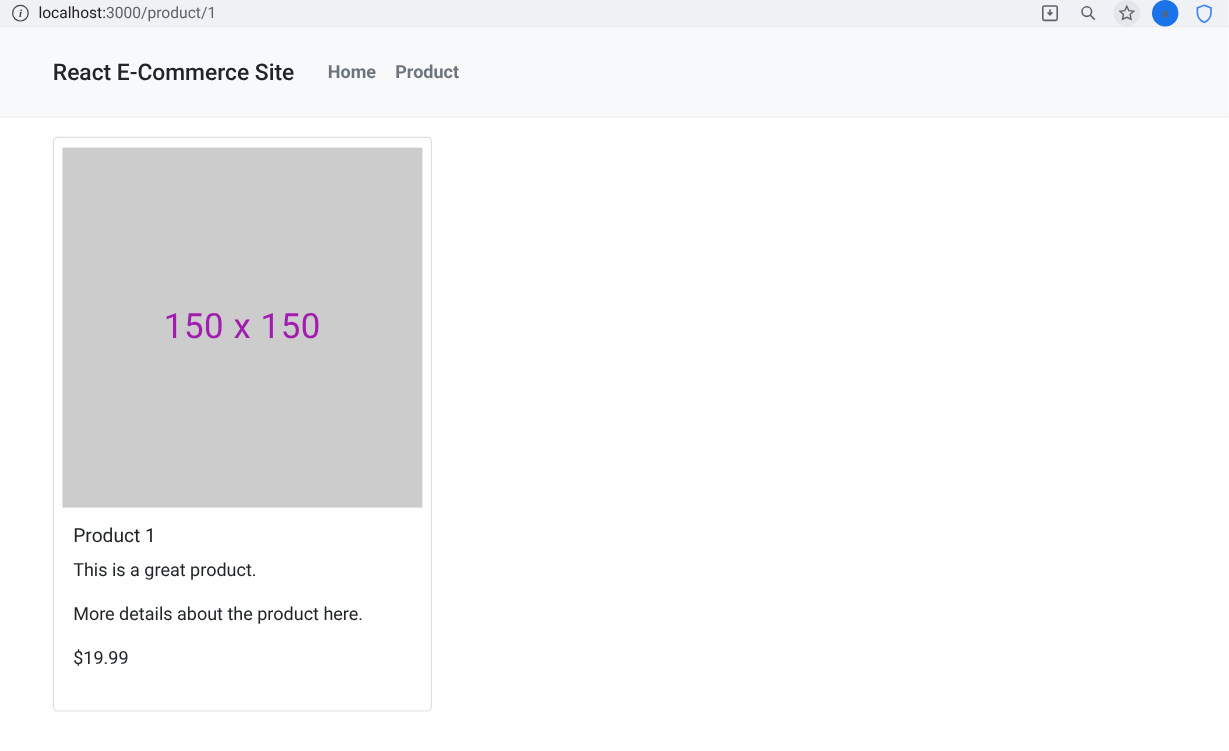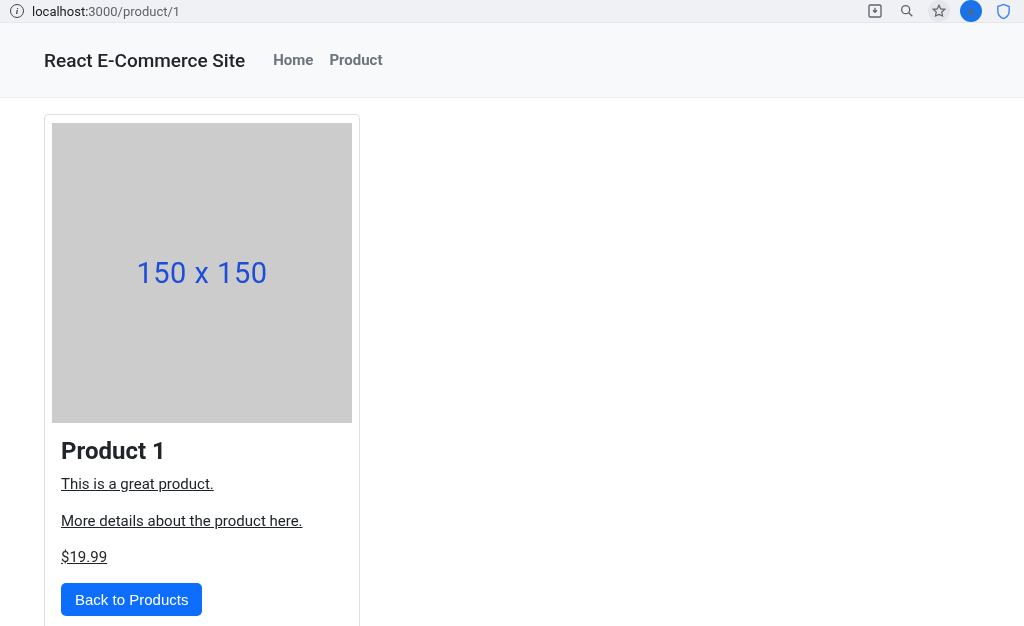--- a/index.html
+++ b/index.html
@@ -20,24 +20,24 @@
     .navbar { background:#f8f9fa; border-bottom:1px solid #eee; padding:12px 0; }
     .nav-inner { max-width:960px; margin:12px auto; padding:0 12px; display:flex; align-items:center; }
     .brand { font-size:19px; font-weight:500; color:#212529; margin-right:20px; }
     .nav-links { display:flex; gap:0; }
     .nav-link { color:#6c757d; text-decoration:none; font-size:15px; padding:4px 8px; display:flex; align-items:center;font-weight:bold; }
     .caret { margin-left:4px; font-size:10px; }
     .content { flex:1; padding:16px 0; }
     .container { max-width:960px; margin:0 auto; padding:0 12px; }
     .card { width:316px; border:1px solid rgba(0,0,0,0.125); border-radius:4px; overflow:hidden; }
     .card-img { width:300px; height:300px; background:#cccccc; display:flex; align-items:center; justify-content:center; margin:8px auto 0; }
-    .ph-text { font-size:29px; color:#1d4ed8; font-weight:400; letter-spacing:0.5px; }
+    .ph-text { font-size:29px; color:#a21caf; font-weight:400; letter-spacing:0.5px; }
     .card-body { padding:14px 16px 18px; }
-    .card-title { font-size:24px; font-weight:700; color:#212529; margin-bottom:8px; }
-    .card-text { font-size:15px; color:#212529; margin-bottom:14px; line-height:1.5;text-decoration:underline; }
+    .card-title { font-size:16px; font-weight:400; color:#212529; margin-bottom:8px; }
+    .card-text { font-size:15px; color:#212529; margin-bottom:14px; line-height:1.5; }
     .btn-primary { background:#0d6efd; color:#fff; border:none; border-radius:5px; padding:8px 14px; font-size:15px; cursor:pointer; }
     footer { margin-top:auto; background:#fff; padding:18px 0 0; }
     svg { display:block; }
   </style>
 </head>
 <body>
 
 <div class="chrome-bar">
   <div class="url-wrap">
     <span class="info-circle">i</span>
@@ -89,21 +89,20 @@
     <div class="container">
       <div class="card">
         <div class="card-img">
           <span class="ph-text">150 x 150</span>
         </div>
         <div class="card-body">
           <h5 class="card-title">Product 1</h5>
           <p class="card-text">This is a great product.</p>
           <p class="card-text">More details about the product here.</p>
           <p class="card-text">$19.99</p>
-          <button class="btn-primary">Back to Products</button>
         </div>
       </div>
     </div>
   </div>
 
   <footer>
     
   </footer>
 </div>
 

